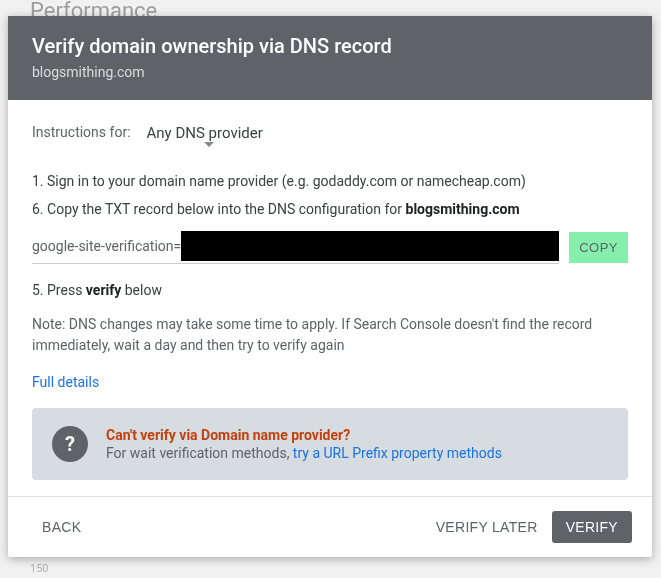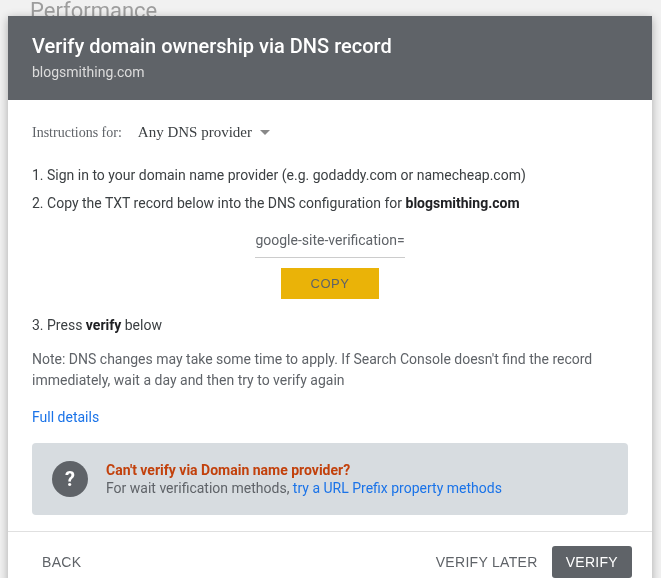--- a/index.html
+++ b/index.html
@@ -44,60 +44,59 @@
     color: #fff;
     padding: 18px 24px 20px;
   }
   .dlg-title { font-size: 20px; font-weight: 500; }
   .dlg-sub { font-size: 14px; color: #dcdcdc; margin-top: 6px; }
   .dlg-body {
     padding: 24px 24px 16px;
     color: #202124;
     font-size: 14px;
   }
-  .instr-row { display: flex; align-items: flex-end; margin-bottom: 26px; font-family: Liberation Serif, serif; }
+  .instr-row { display: flex; align-items: flex-start; margin-bottom: 26px; }
   .instr-label { color: #5f6368; margin-right: 16px; }
-  .dns-select { display: flex; align-items: center; cursor: pointer; }
+  .dns-select { display: flex; align-items: center; cursor: pointer; flex-direction: column; }
   .dns-select span { font-size: 15px; color: #3c4043; margin-right: 8px; }
   .caret {
     width: 0; height: 0;
     border-left: 5px solid transparent;
     border-right: 5px solid transparent;
     border-top: 5px solid #888;
   }
   .step { margin-bottom: 12px; color: #3c4043; }
   .txt-row {
     display: flex; align-items: center;
     margin: 14px 0 18px;
     gap: 10px;
-    flex-direction: column;
   }
   .txt-field {
     flex: 1;
     display: flex; align-items: center;
     border-bottom: 1px solid #ccc;
     padding-bottom: 2px;
     font-size: 14px;
     color: #5f6368;
     overflow: hidden;
     white-space: nowrap;
   }
   .txt-prefix { color: #5f6368; }
   .txt-redact {
     flex: 1;
     height: 30px;
     background: #000;
     margin-left: 0;
   }
   .copy-btn {
-    background: #eab308;
+    background: #86efac;
     color: #5f6368;
     font-size: 13px;
     letter-spacing: 0.5px;
-    padding: 8px 30px;
+    padding: 8px 10px;
     border: none;
     cursor: pointer;
   }
   .note { color: #5f6368; margin: 16px 0 18px; line-height: 1.5; }
   .link { color: #1a73e8; text-decoration: none; cursor: pointer; }
   .full-details { display: inline-block; margin-bottom: 18px; }
   .help-box {
     background: #d7dce0;
     border-radius: 4px;
     padding: 18px 20px;
@@ -157,33 +156,33 @@
     <div class="instr-row">
       <span class="instr-label">Instructions for:</span>
       <div class="dns-select">
         <span>Any DNS provider</span>
         <div class="caret"></div>
       </div>
     </div>
 
     <div class="step">1. Sign in to your domain name provider (e.g. godaddy.com or namecheap.com)</div>
     <div class="step">
-      <span>2. Copy the TXT record below into the DNS configuration for </span><b>blogsmithing.com</b>
+      <span>6. Copy the TXT record below into the DNS configuration for </span><b>blogsmithing.com</b>
     </div>
 
     <div class="txt-row">
       <div class="txt-field">
         <span class="txt-prefix">google-site-verification=</span>
         <div class="txt-redact"></div>
       </div>
       <button class="copy-btn">COPY</button>
     </div>
 
     <div class="step">
-      <span>3. Press </span><b>verify</b><span> below</span>
+      <span>5. Press </span><b>verify</b><span> below</span>
     </div>
 
     <div class="note">Note: DNS changes may take some time to apply. If Search Console doesn't find the record immediately, wait a day and then try to verify again</div>
 
     <a class="link full-details">Full details</a>
 
     <div class="help-box">
       <div class="qmark">?</div>
       <div class="help-text">
         <div class="h1">Can't verify via Domain name provider?</div>

